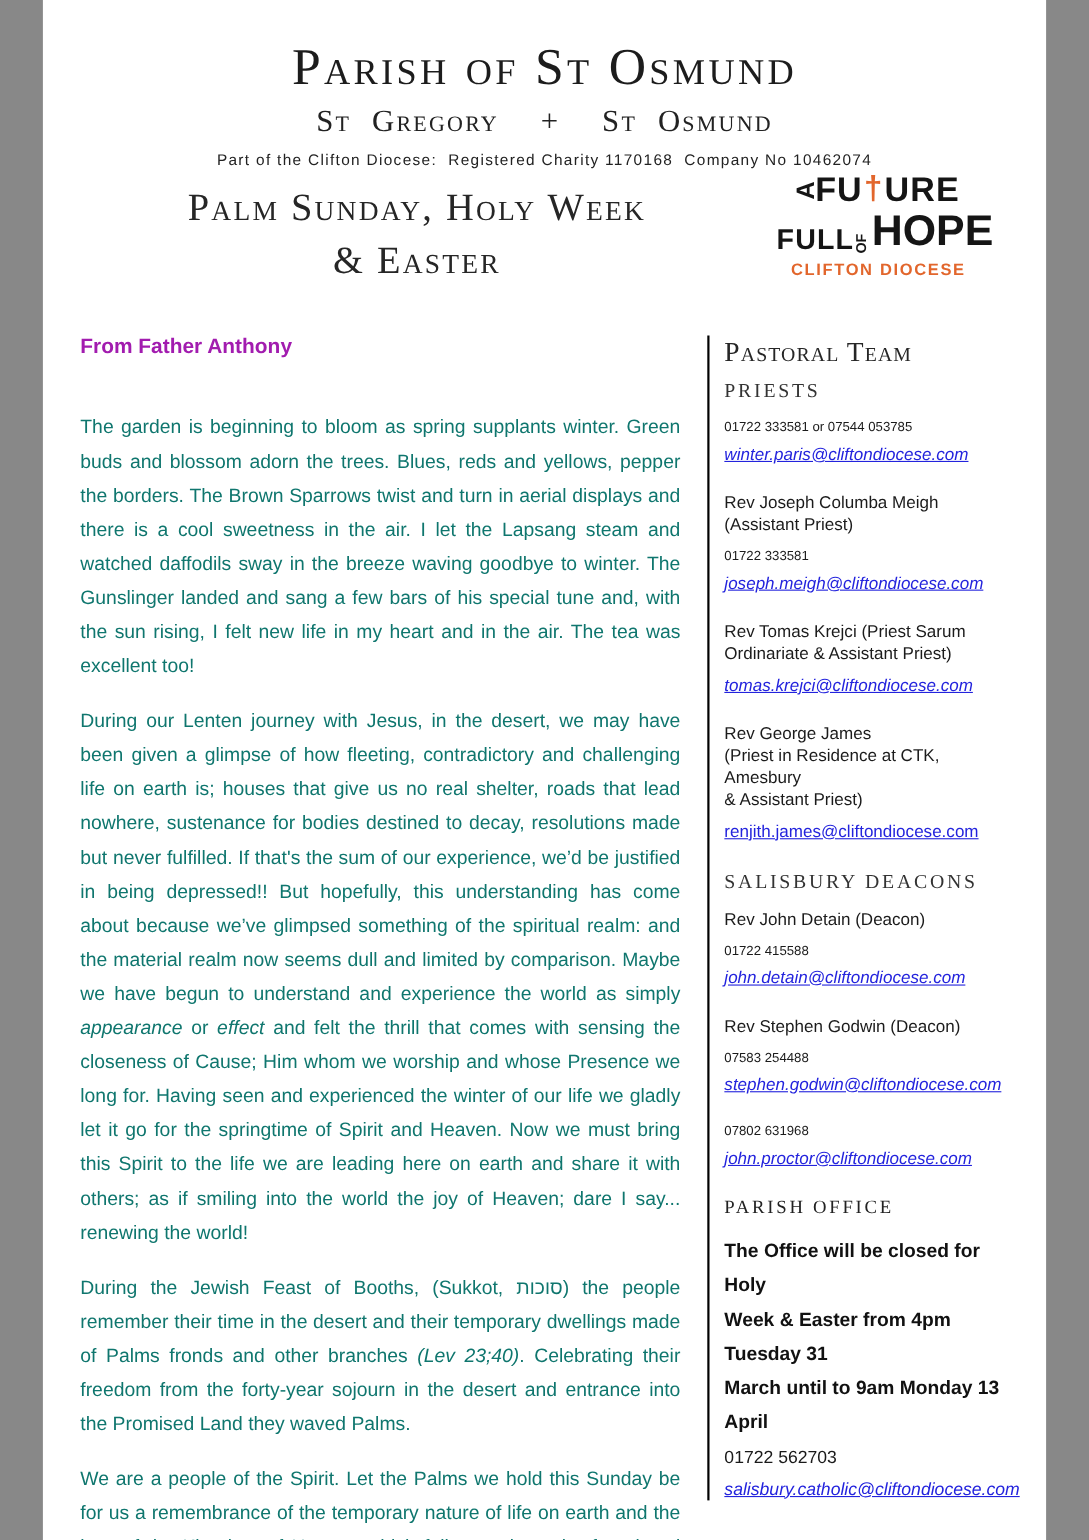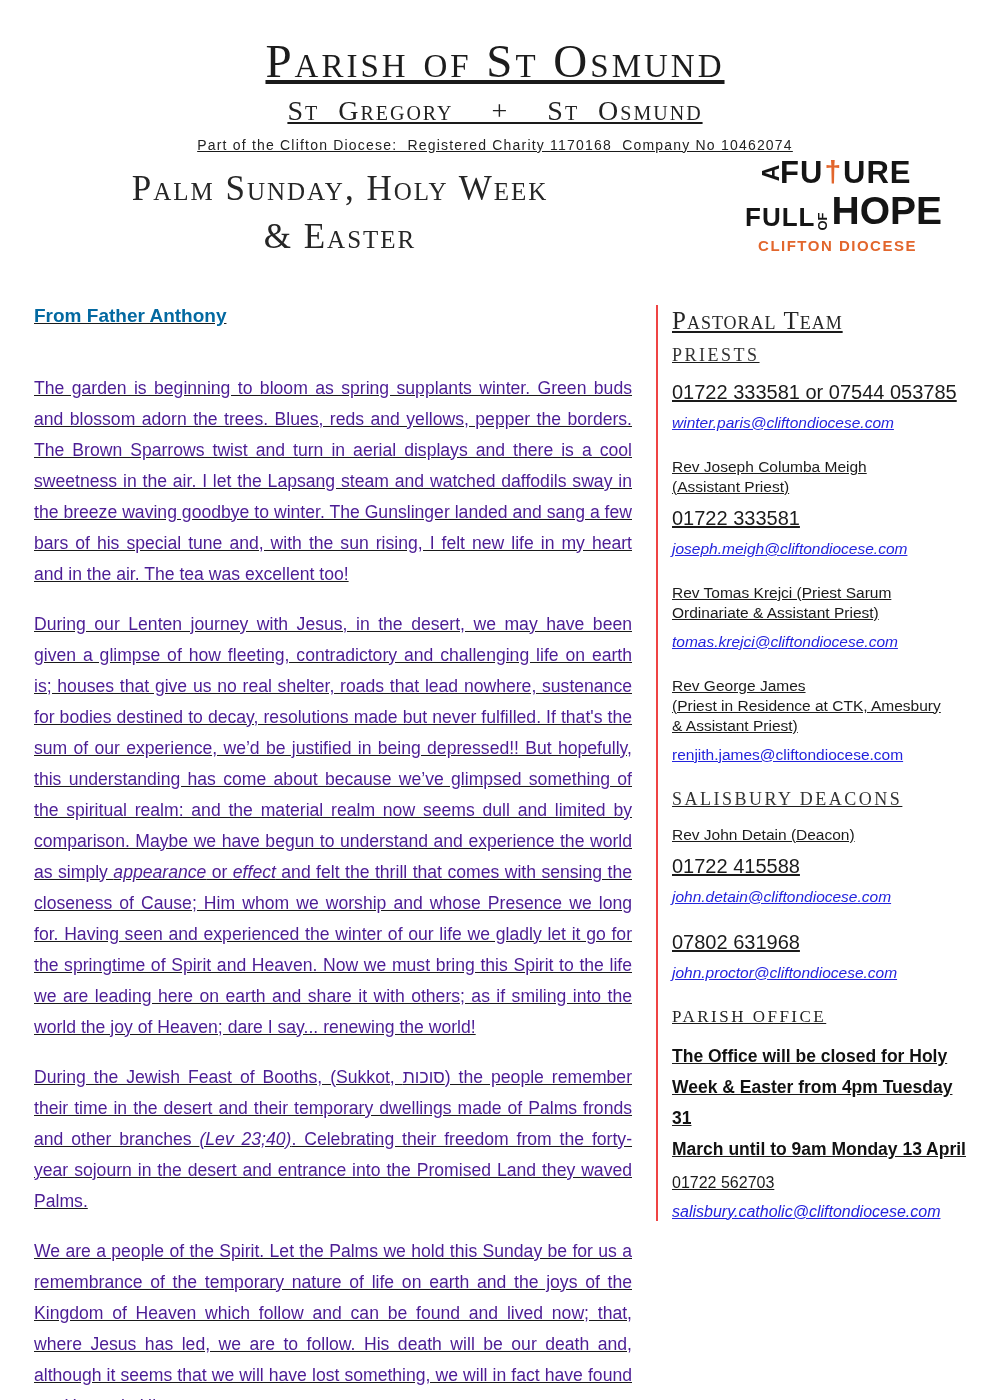--- a/index.html
+++ b/index.html
@@ -1,17 +1,17 @@
 <!DOCTYPE html>
 <html><head>
 <meta charset="utf-8">
 <style>
   html,body{margin:0;padding:0;background:#888;}
-  .page{width:990px;height:1400px;margin:0 auto;background:#fff;position:relative;
-        font-family:"Liberation Sans",sans-serif;color:#1a1a1a;overflow:hidden;text-decoration:underline;}
+  .page{width:912px;height:1400px;margin:0 auto;background:#fff;position:relative;
+        font-family:"Liberation Sans",sans-serif;color:#1a1a1a;overflow:hidden;}
   
   header{text-align:center;padding-top:36px;}
   .title{font-family:"Liberation Serif",serif;font-variant:small-caps;font-size:47px;
          letter-spacing:3px;color:#1c1c1c;line-height:1.1;}
   .subtitle{font-family:"Liberation Serif",serif;font-variant:small-caps;font-size:28px;
             letter-spacing:2px;word-spacing:10px;margin-top:7px;color:#222;}
   .charity{font-size:14px;letter-spacing:1.2px;margin-top:10px;color:#222;text-align:center;}
   
   .banner{position:relative;height:132px;margin-top:8px;}
   .event-title{position:absolute;left:105px;top:4px;width:470px;text-align:center;
@@ -23,32 +23,32 @@
   .logo .la{display:inline-block;transform:rotate(-90deg);font-size:23px;margin-right:-1px;}
   .logo .cross{font-size:30px;margin:0 1px;font-weight:bold;}
   .logo .l2{display:flex;align-items:flex-end;justify-content:space-between;margin-top:3px;}
   .logo .full{font-size:26px;letter-spacing:1px;}
   .logo .of{display:inline-block;transform:rotate(-90deg);font-size:13px;margin:0 0 2px -2px;}
   .logo .hope{font-size:39px;}
   .logo .l3{margin-top:8px;font-size:15px;letter-spacing:1.5px;}
   
   main{display:flex;align-items:flex-start;padding:0 24px 0 34px;margin-top:12px;}
   .letter{width:614px;}
-  .letter h2{font-size:19px;margin:0 0 46px 0;color:#0369a1;}
-  .letter p{font-size:17.6px;line-height:31px;text-align:justify;margin:0 16px 19px 0;color:#4c1d95;}
+  .letter h2{font-size:19px;margin:0 0 46px 0;color:#a21caf;}
+  .letter p{font-size:17.6px;line-height:31px;text-align:justify;margin:0 16px 19px 0;color:#0f766e;}
   .it{font-style:italic;}
-  .team{margin-left:8px;border-left:2px solid #ef4444;padding-left:14px;flex:1;}
+  .team{margin-left:8px;border-left:2px solid #000000;padding-left:14px;flex:1;}
   .team-h{font-family:"Liberation Serif",serif;font-variant:small-caps;font-size:25px;
           font-weight:normal;letter-spacing:1px;margin:2px 0 10px 0;color:#262626;}
   .sec-h{font-family:"Liberation Serif",serif;font-size:18px;letter-spacing:2.5px;
          color:#333;margin:20px 0 15px 0;}
   .sec-h.first{margin-top:4px;}
   .entry{margin-bottom:25px;font-size:15.5px;color:#1b1b1b;}
   .entry .name{line-height:20px;white-space:pre-line;margin-bottom:10px;}
-  .entry .phone{margin-bottom:10px;font-size:20px;}
+  .entry .phone{margin-bottom:10px;font-size:12px;}
   .email{color:#2323dd;text-decoration:underline;cursor:pointer;display:inline-block;}
   .office h4{font-family:"Liberation Serif",serif;font-size:17px;letter-spacing:2.5px;
              font-weight:normal;margin:24px 0 14px 0;color:#222;}
   .notice{font-weight:bold;font-size:17.5px;line-height:31px;white-space:pre-line;
           margin-bottom:9px;color:#111;}
   .office .phone{font-size:16px;margin-bottom:11px;}
 </style>
 </head>
 <body>
 
@@ -99,20 +99,21 @@
           <div class="entry"><div class="phone">01722 333581 or 07544 053785</div><a class="email it">winter.paris@cliftondiocese.com</a></div>
           <div class="entry"><div class="name">Rev Joseph Columba Meigh
 (Assistant Priest)</div><div class="phone">01722 333581</div><a class="email it">joseph.meigh@cliftondiocese.com</a></div>
           <div class="entry"><div class="name">Rev Tomas Krejci (Priest Sarum
 Ordinariate &amp; Assistant Priest)</div><a class="email it">tomas.krejci@cliftondiocese.com</a></div>
           <div class="entry"><div class="name">Rev George James
 (Priest in Residence at CTK, Amesbury
 &amp; Assistant Priest)</div><a class="email">renjith.james@cliftondiocese.com</a></div>
           <div class="sec-h">SALISBURY DEACONS</div>
           <div class="entry"><div class="name">Rev John Detain (Deacon)</div><div class="phone">01722 415588</div><a class="email it">john.detain@cliftondiocese.com</a></div>
+          <div class="entry"><div class="name">Rev Stephen Godwin (Deacon)</div><div class="phone">07583 254488</div><a class="email it">stephen.godwin@cliftondiocese.com</a></div>
           <div class="entry"><div class="phone">07802 631968</div><a class="email it">john.proctor@cliftondiocese.com</a></div>
         </div>
       <div class="office">
         <h4>PARISH OFFICE</h4>
         <div class="notice">The Office will be closed for Holy
 Week &amp; Easter from 4pm Tuesday 31
 March until to 9am Monday 13 April</div>
         <div class="phone">01722 562703</div>
         <a class="email it">salisbury.catholic@cliftondiocese.com</a>
       </div>

